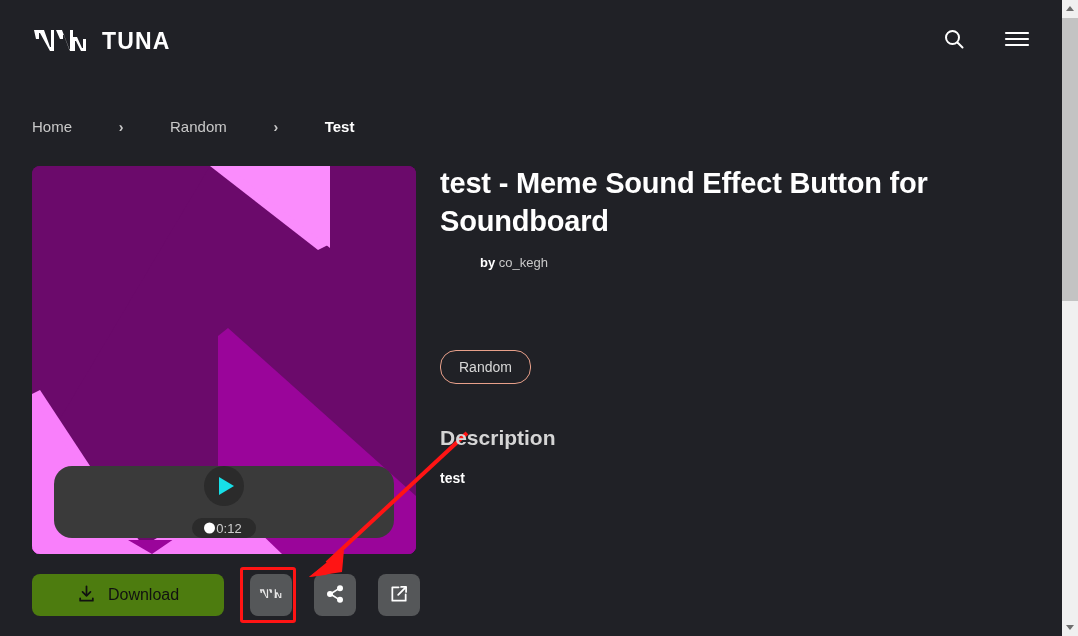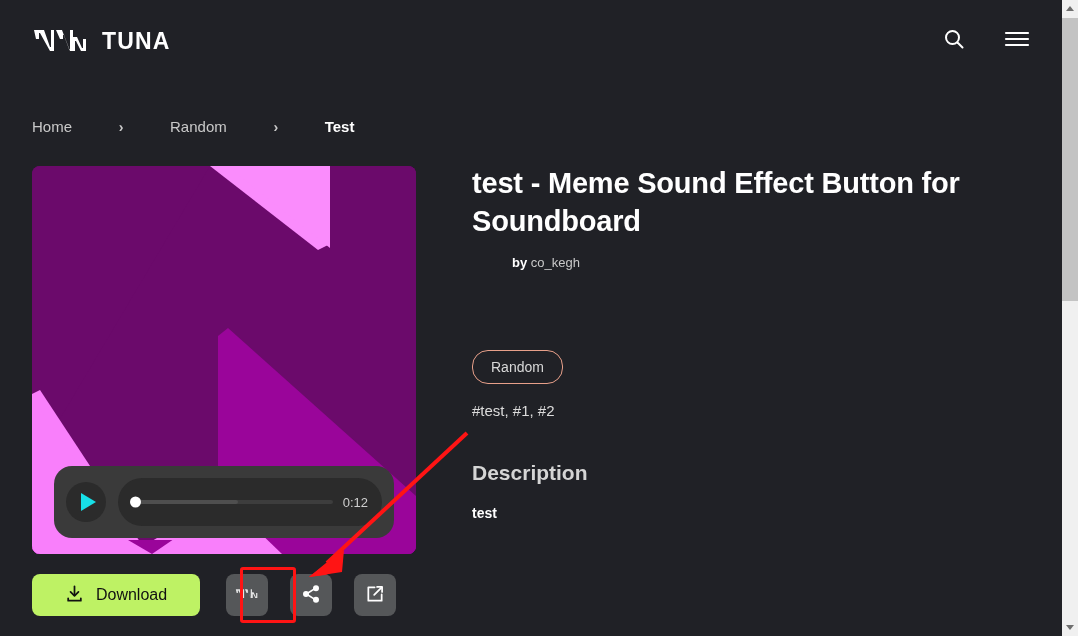--- a/index.html
+++ b/index.html
@@ -121,20 +121,21 @@
     left: 22px;
     bottom: 16px;
     width: 340px;
     height: 72px;
     background: #3a3a3a;
     border-radius: 18px;
     display: flex;
     align-items: center;
     padding: 0 12px;
     gap: 12px;
+    flex-direction: column;
   }
   #play-button {
     width: 40px; height: 40px;
     min-width: 40px;
     border-radius: 50%;
     background: #2b2b2b;
     border: none;
     cursor: pointer;
     display: flex;
     align-items: center;
@@ -191,23 +192,23 @@
   
   #actions {
     position: absolute;
     left: 32px;
     top: 574px;
     display: flex;
     align-items: center;
     gap: 0;
   }
   #download-btn {
-    width: 168px;
+    width: 192px;
     height: 42px;
-    background: #bef264;
+    background: #4d7c0f;
     border: none;
     border-radius: 8px;
     color: #111111;
     font-size: 16px;
     font-family: "Liberation Sans", sans-serif;
     display: flex;
     align-items: center;
     justify-content: center;
     gap: 12px;
     cursor: pointer;
@@ -245,21 +246,21 @@
     left: 295px;
     top: 425px;
     width: 185px;
     height: 160px;
     pointer-events: none;
   }
 
   
   #detail {
     position: absolute;
-    left: 472px;
+    left: 440px;
     top: 164px;
     width: 570px;
   }
   #title {
     color: #ffffff;
     font-size: 29px;
     font-weight: 700;
     line-height: 1.32;
     letter-spacing: -0.2px;
   }
@@ -488,21 +489,20 @@
 
     <div id="detail">
       <h1 id="title">test - Meme Sound Effect Button for Soundboard</h1>
       <div id="byline">
         <b>by</b>
         <span>co_kegh</span>
       </div>
 
       <div id="category-pill">Random</div>
 
-      <div id="tags">#test,  #1,  #2</div>
 
       <h2 id="desc-heading">Description</h2>
       <div id="desc-body">test</div>
     </div>
 
   </div>
 
   <div id="scrollbar">
     <div class="sb-arrow" id="sb-up">
       <span class="sb-tri-up"></span>

